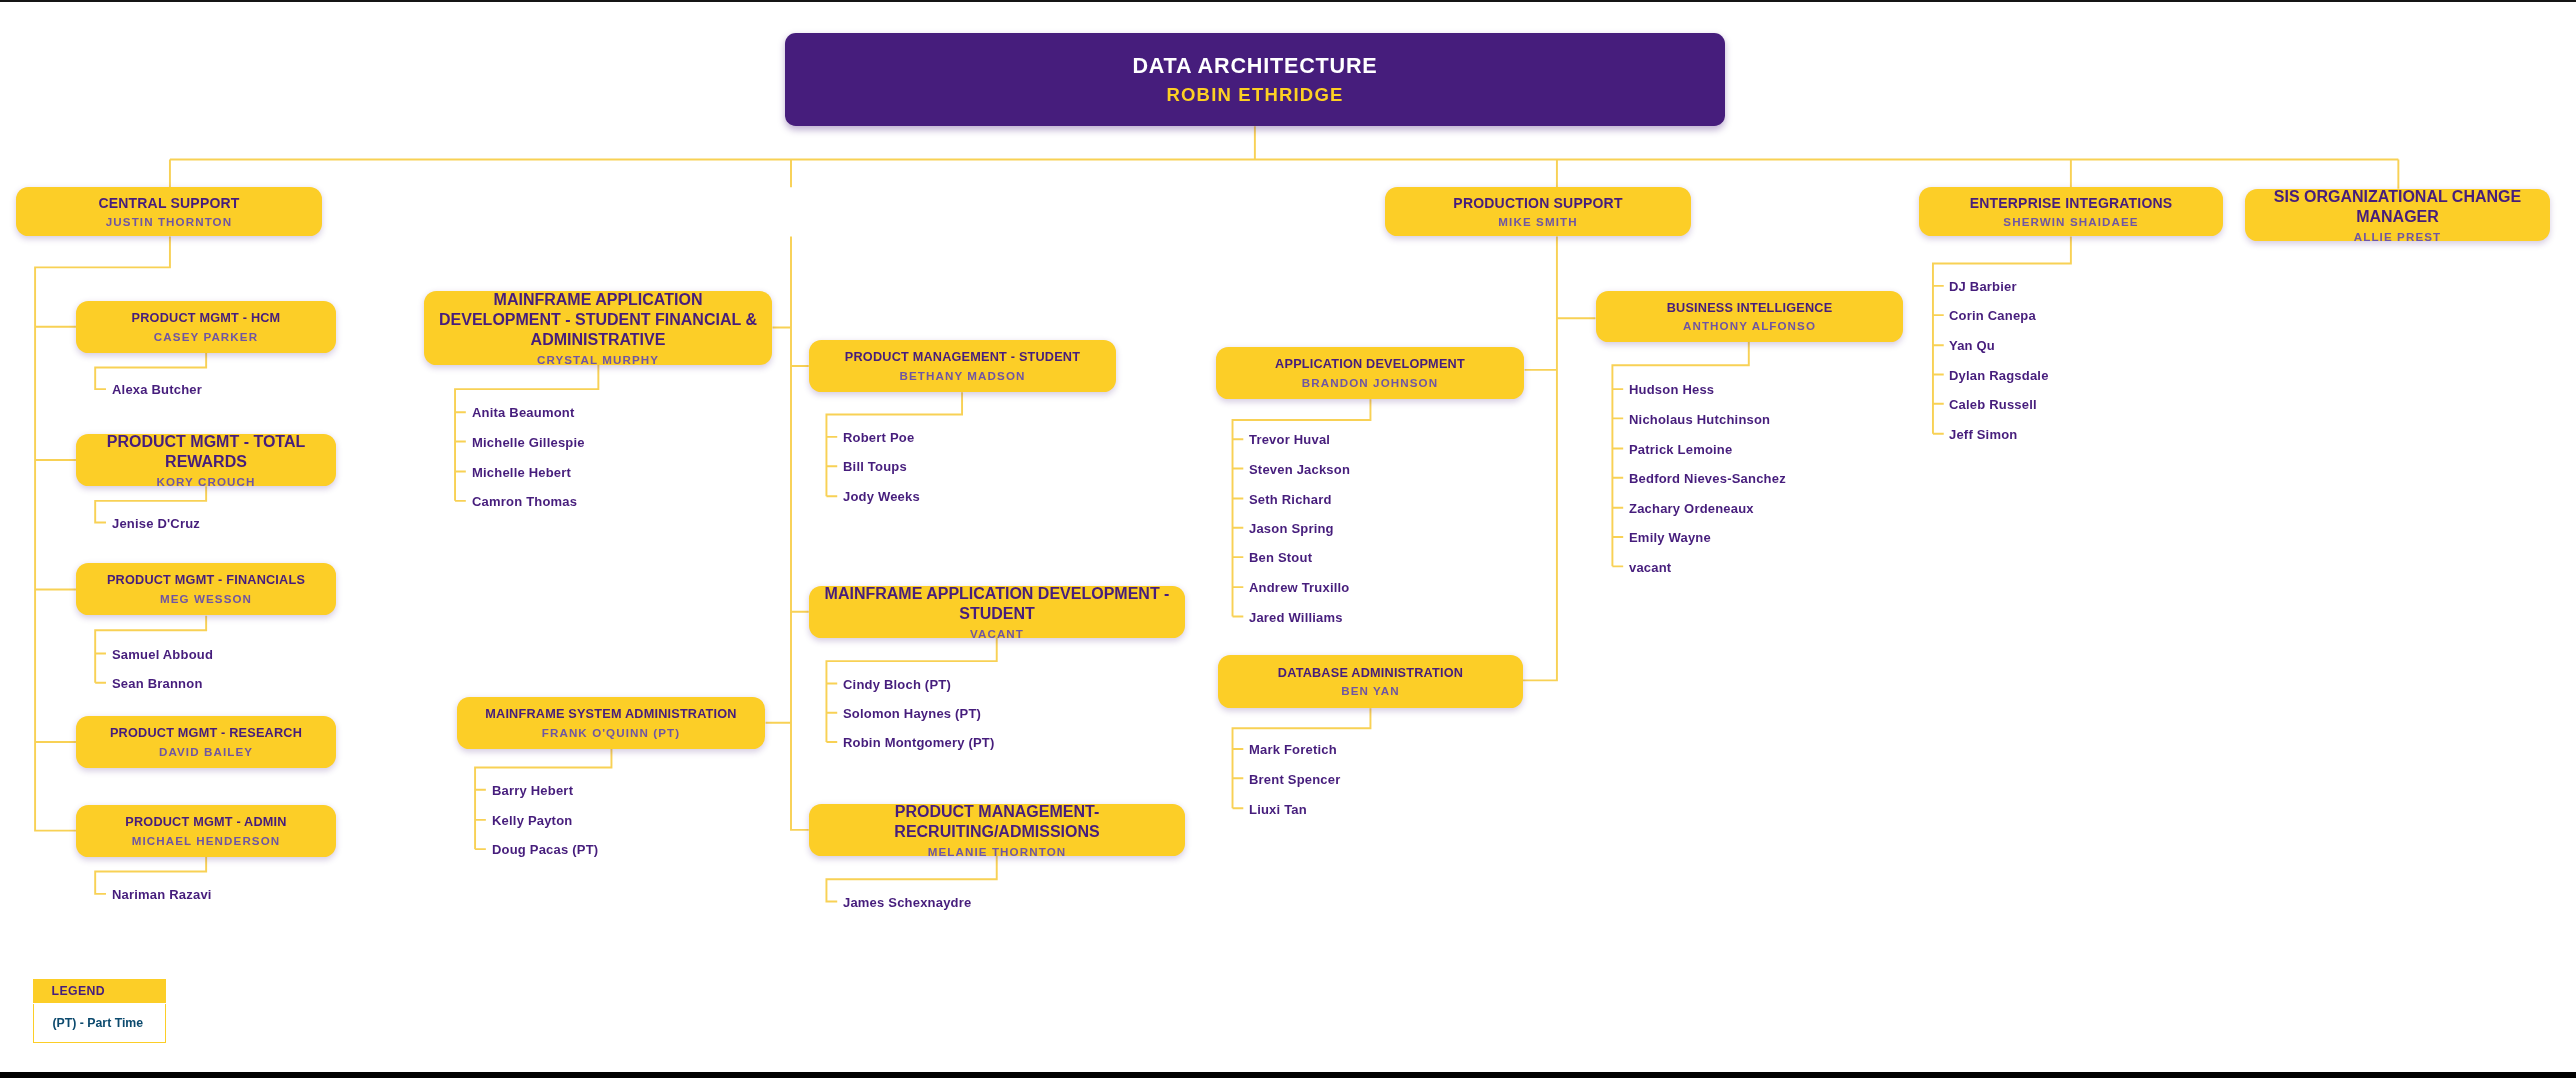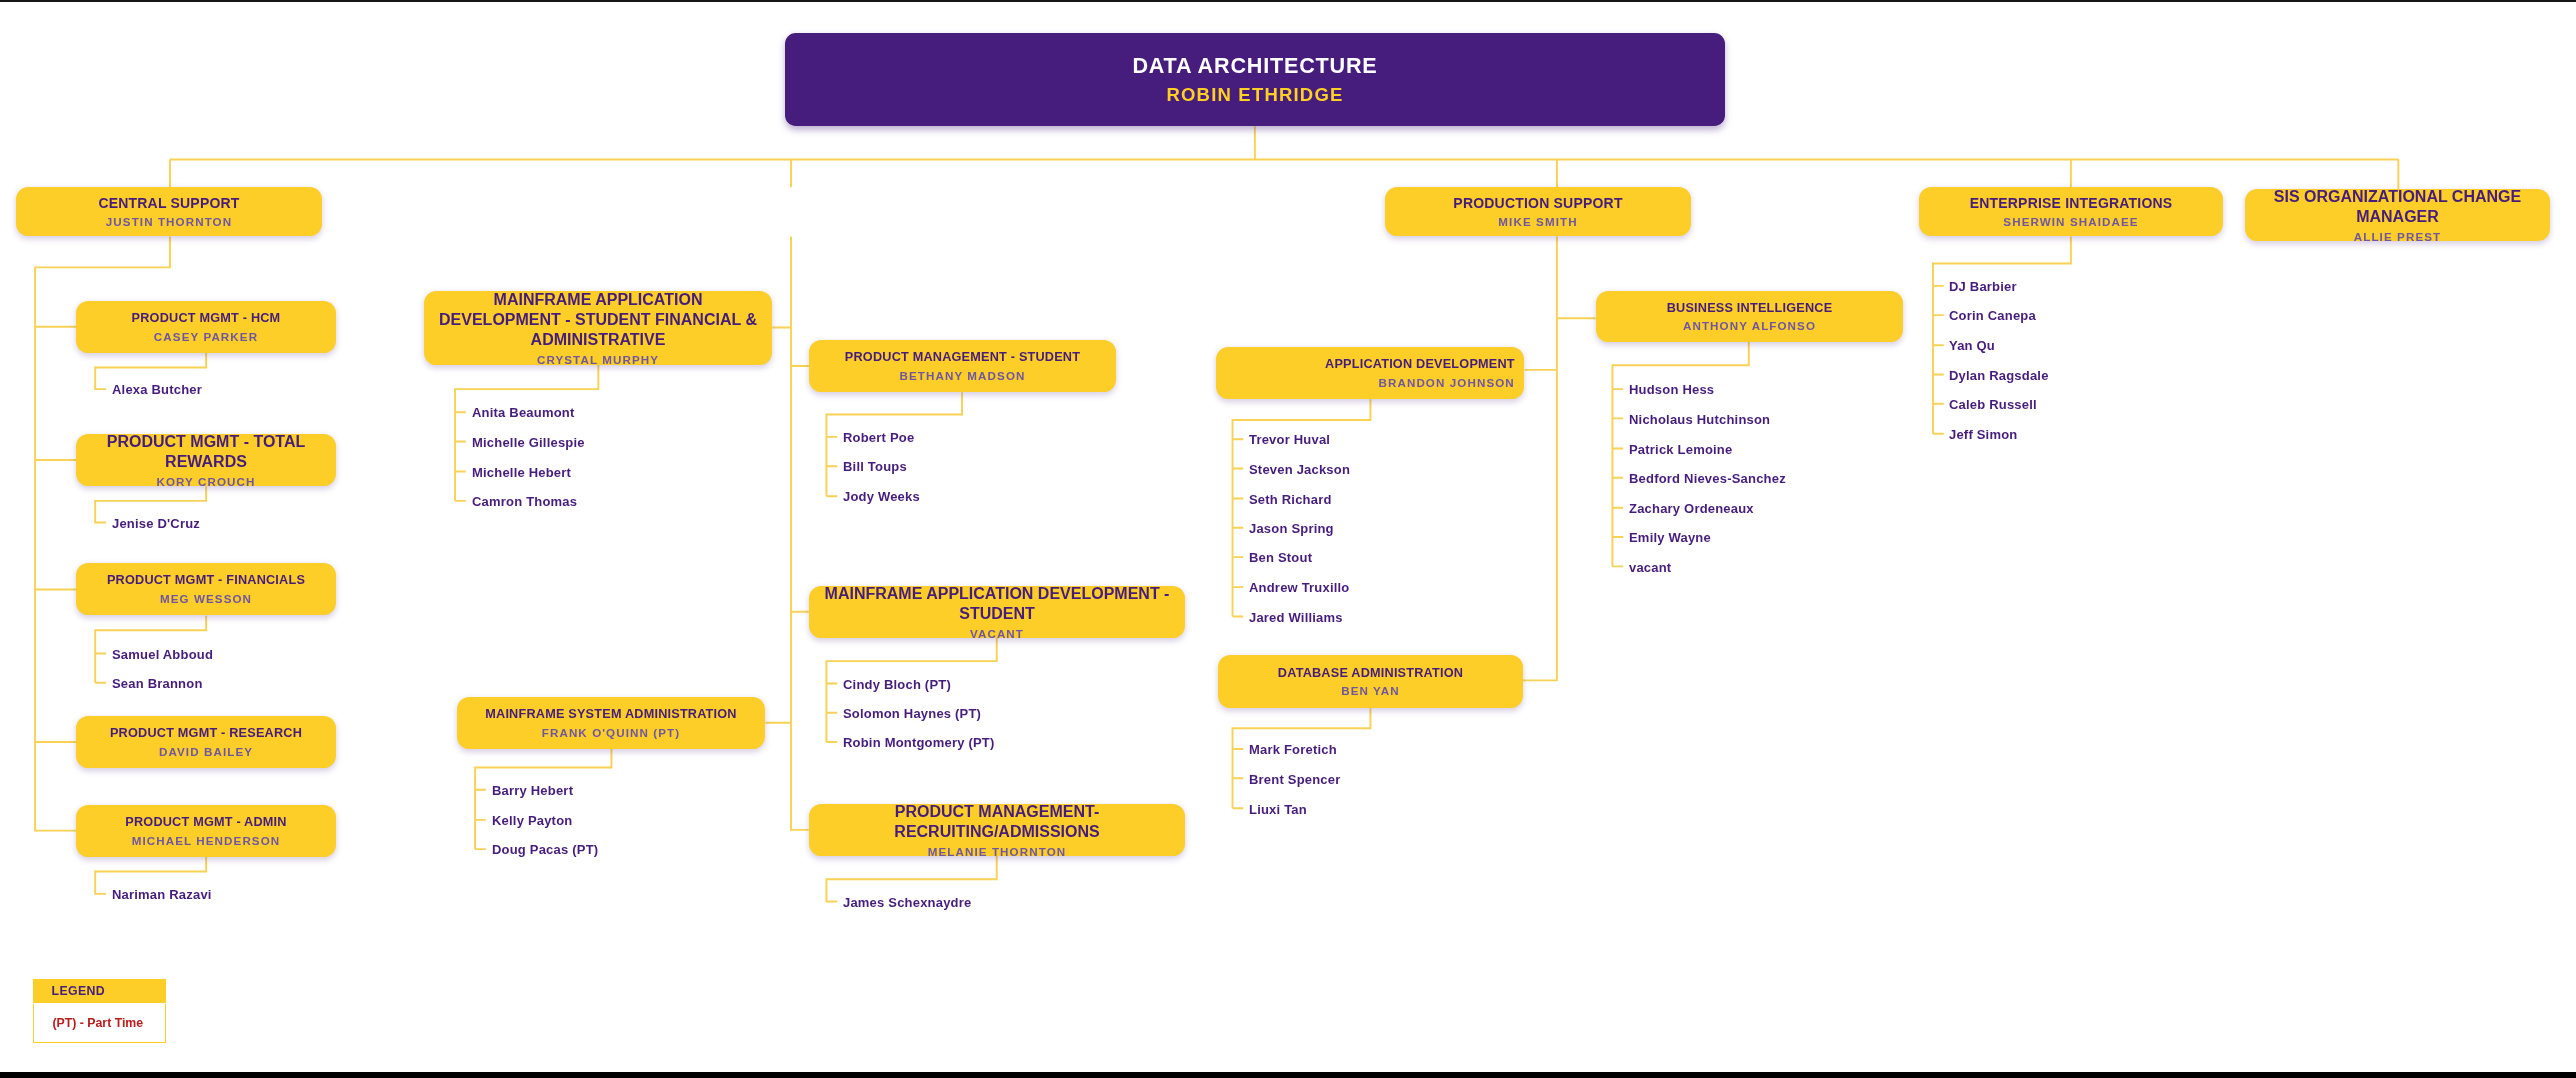--- a/index.html
+++ b/index.html
@@ -33,21 +33,21 @@
     color:#461D7C;font-weight:bold;font-size:13px;white-space:nowrap;letter-spacing:0.2px;
   }
   #legend-header{
     position:absolute;z-index:2;background:#FCCE27;
     display:flex;align-items:center;box-sizing:border-box;padding-left:18.5px;
     color:#461D7C;font-weight:bold;font-size:12.3px;letter-spacing:0.4px;
   }
   #legend-body{
     position:absolute;z-index:2;background:#ffffff;border:1.5px solid #FCCE27;border-top:none;
     display:flex;align-items:center;box-sizing:border-box;padding-left:18.5px;
-    color:#b91c1c;font-weight:bold;font-size:12.3px;
+    color:#0c4a6e;font-weight:bold;font-size:12.3px;
   }
 </style>
 </head>
 <body>
 
 <div id="stage">
   <div id="top-border"></div>
   <div id="bottom-bar"></div>
 
   <svg class="wires" width="2576" height="1078" viewBox="0 0 3342 1399">
@@ -133,21 +133,21 @@
   </div>
   <div class="obox" style="left:809px;top:804px;width:376px;height:52px;">
     <div class="title t15">PRODUCT MANAGEMENT- RECRUITING/ADMISSIONS</div>
     <div class="sub">MELANIE THORNTON</div>
   </div>
 
   <div class="obox" style="left:1596px;top:291px;width:307px;height:51px;">
     <div class="title t16">BUSINESS INTELLIGENCE</div>
     <div class="sub">ANTHONY ALFONSO</div>
   </div>
-  <div class="obox" style="left:1216px;top:347px;width:308px;height:52px;align-items:flex-end;">
+  <div class="obox" style="left:1216px;top:347px;width:308px;height:52px;">
     <div class="title t16">APPLICATION DEVELOPMENT</div>
     <div class="sub">BRANDON JOHNSON</div>
   </div>
   <div class="obox" style="left:1218px;top:655px;width:305px;height:53px;">
     <div class="title t16">DATABASE ADMINISTRATION</div>
     <div class="sub">BEN YAN</div>
   </div>
 
   <div class="member" style="left:112px;top:389px;">Alexa Butcher</div>
   <div class="member" style="left:112px;top:523px;">Jenise D'Cruz</div>

